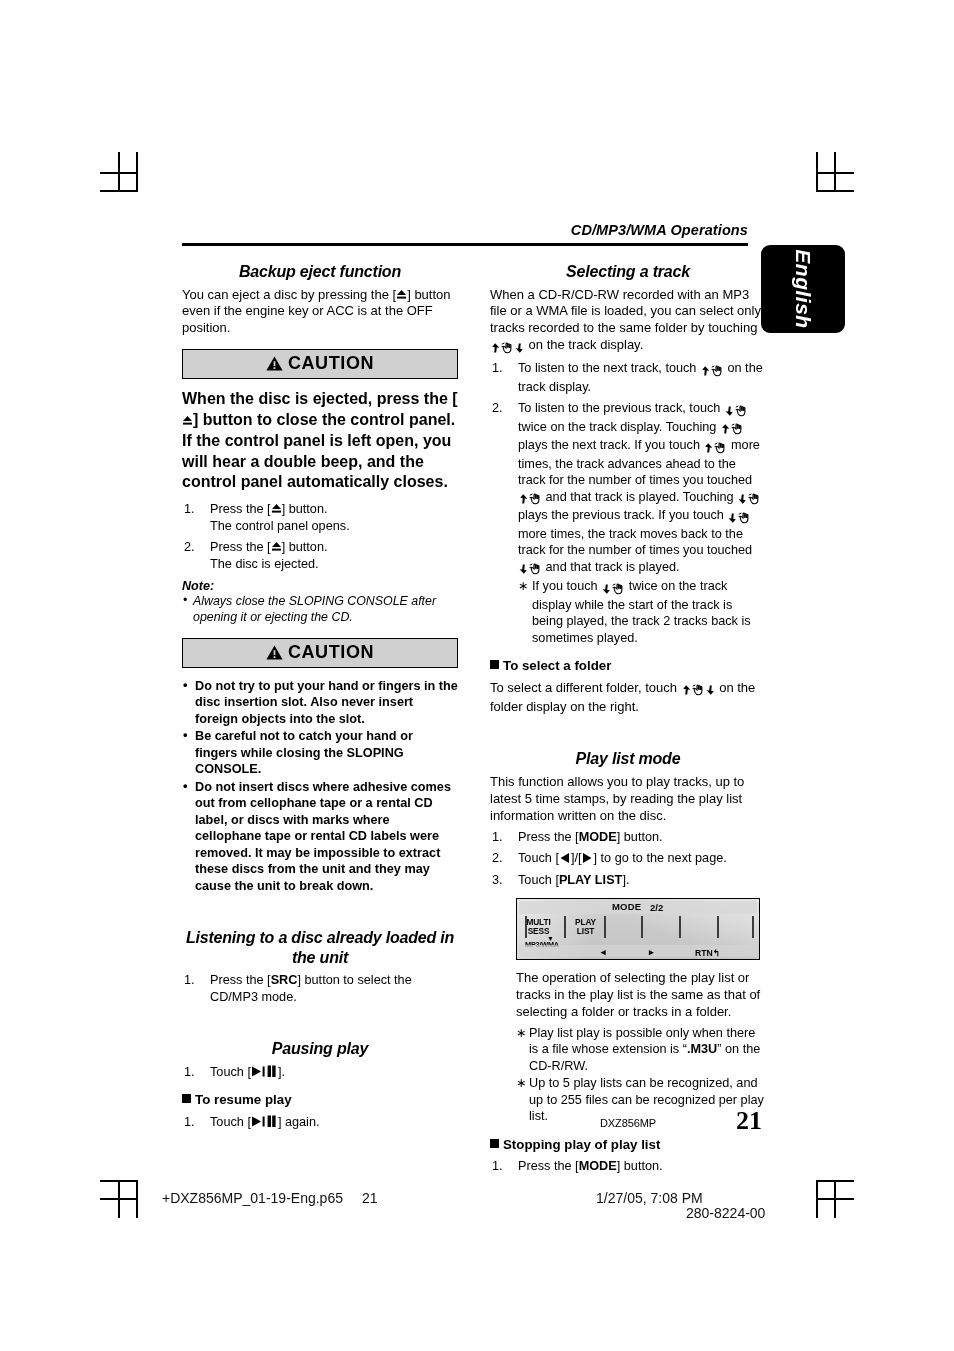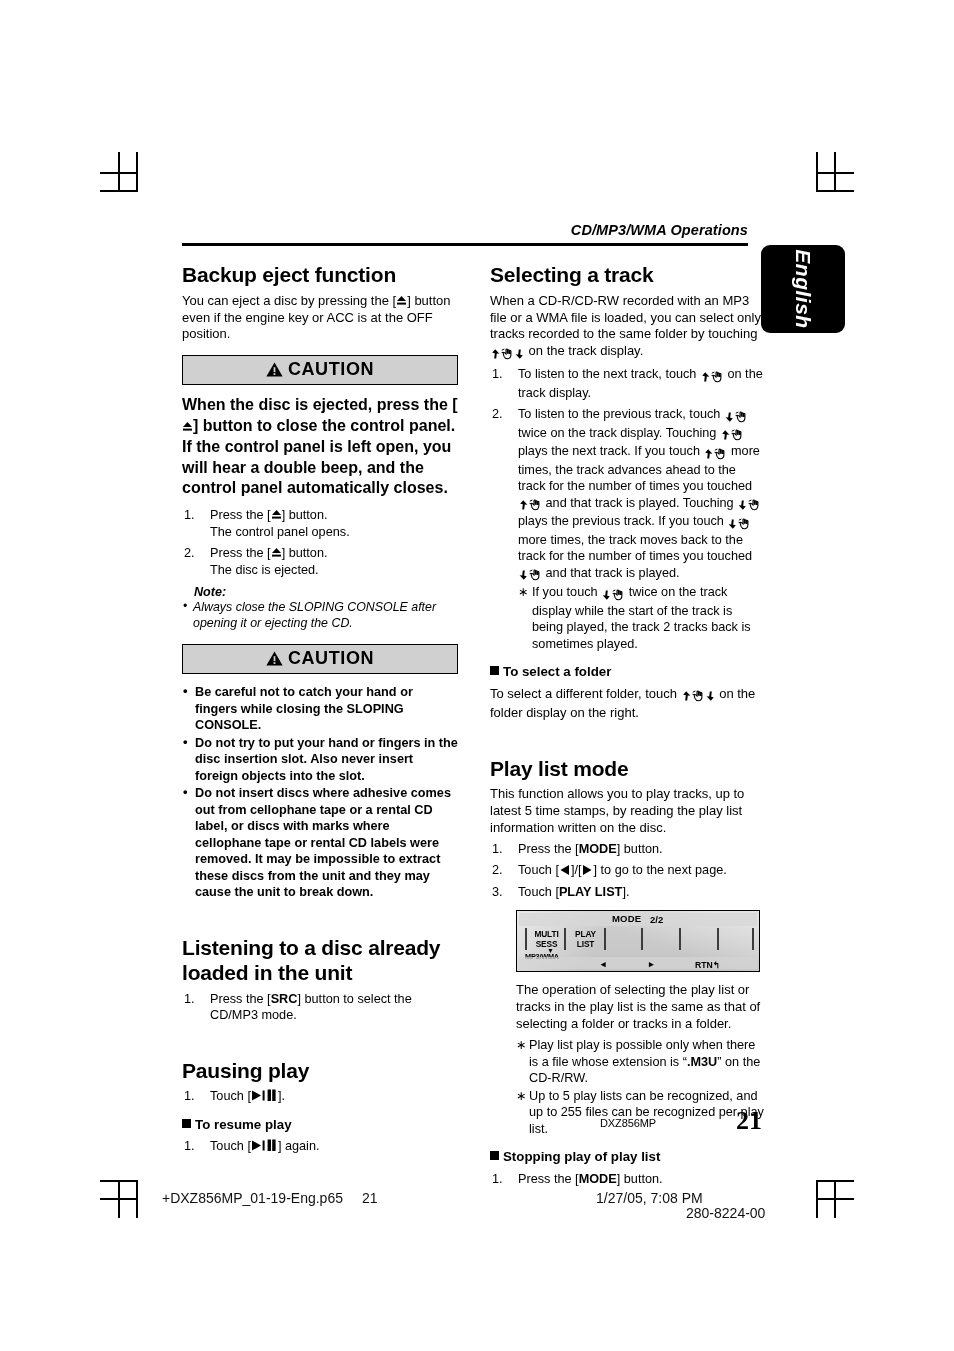--- a/index.html
+++ b/index.html
@@ -91,25 +91,27 @@
   
   .column {
     position: absolute;
     top: 262px;
     width: 276px;
   }
   #col-left  { left: 182px; }
   #col-right { left: 490px; }
 
   h2.sec {
-    font-size: 21px;
-    font-weight: bold;
+    font-size: 16px;
+    font-weight: bold;
+    font-style: italic;
     margin: 0 0 5px 0;
     line-height: 1.22;
     letter-spacing: -0.2px;
+    text-align: center;
   }
   h2.sec.gap { margin-top: 34px; }
 
   p.body {
     font-size: 13px;
     line-height: 1.30;
     margin: 0 0 4px 0;
   }
 
   h3.sq {
@@ -203,21 +205,21 @@
     top: 0px;
     font-size: 12.5px;
   }
   ol.num ul.ast { margin-top: 1px; }
   ol.num ul.ast > li { padding-left: 14px; }
 
   .note-head {
     font-size: 12.6px;
     font-weight: bold;
     font-style: italic;
-    margin: 7px 0 1px 12px;
+    margin: 7px 0 1px 0;
   }
   ul.note { list-style: none; margin: 0 0 4px 0; padding: 0; }
   ul.note > li {
     position: relative;
     padding-left: 11px;
     font-size: 12.4px;
     font-style: italic;
     line-height: 1.28;
   }
   ul.note > li::before {
@@ -419,22 +421,22 @@
 
   <div class="caution">
     <span class="tri"><svg viewBox="0 0 17 15" width="17" height="15">
           <polygon points="8.5,0.6 16.6,14.4 0.4,14.4" fill="#000"></polygon>
           <rect x="7.6" y="5.2" width="1.8" height="5" fill="#d0d0d0"></rect>
           <rect x="7.6" y="11.2" width="1.8" height="1.8" fill="#d0d0d0"></rect>
         </svg></span><span>CAUTION</span>
   </div>
 
   <ul class="bul">
+    <li>Do not try to put your hand or fingers in the disc insertion slot. Also never insert foreign objects into the slot.</li>
     <li>Be careful not to catch your hand or fingers while closing the SLOPING CONSOLE.</li>
-    <li>Do not try to put your hand or fingers in the disc insertion slot. Also never insert foreign objects into the slot.</li>
     <li>Do not insert discs where adhesive comes out from cellophane tape or a rental CD label, or discs with marks where cellophane tape or rental CD labels were removed. It may be impossible to extract these discs from the unit and they may cause the unit to break down.</li>
   </ul>
 
   <h2 class="sec gap">Listening to a disc already loaded in the unit</h2>
   <ol class="num">
     <li>
       <span class="n">1.</span>
       <span>Press the [</span><span class="b">SRC</span><span>] button to select the CD/MP3 mode.</span>
     </li>
   </ol>
@@ -582,21 +584,21 @@
     <div class="mode-page">2/2</div>
 
     <div class="btnrow">
       <div class="sep" style="left:4px;"></div>
       <div class="sep" style="left:43px;"></div>
       <div class="sep" style="left:83px;"></div>
       <div class="sep" style="left:120px;"></div>
       <div class="sep" style="left:158px;"></div>
       <div class="sep" style="left:196px;"></div>
       <div class="sep" style="left:231px;"></div>
-      <div class="key" style="left:8px; width:35px;">
+      <div class="key" style="left:0; width:35px;">
         <span>MULTI</span><br>
         <span>SESS</span>
       </div>
       <div class="key" style="left:47px; width:35px;">
         <span>PLAY</span><br>
         <span>LIST</span>
       </div>
     </div>
 
     <div class="fmt">

